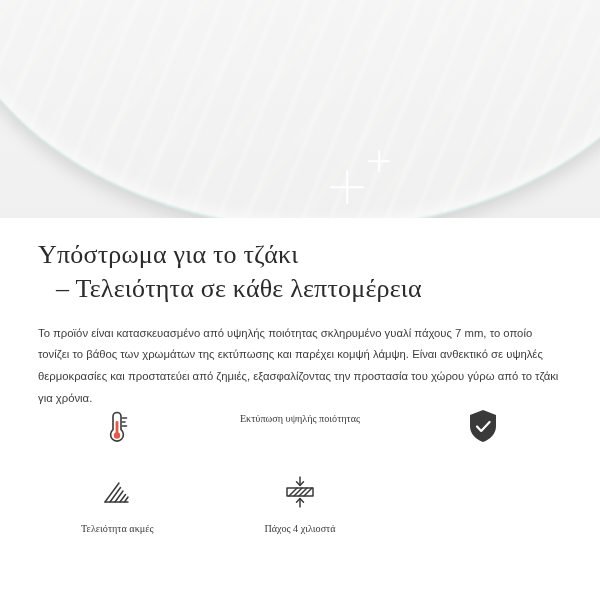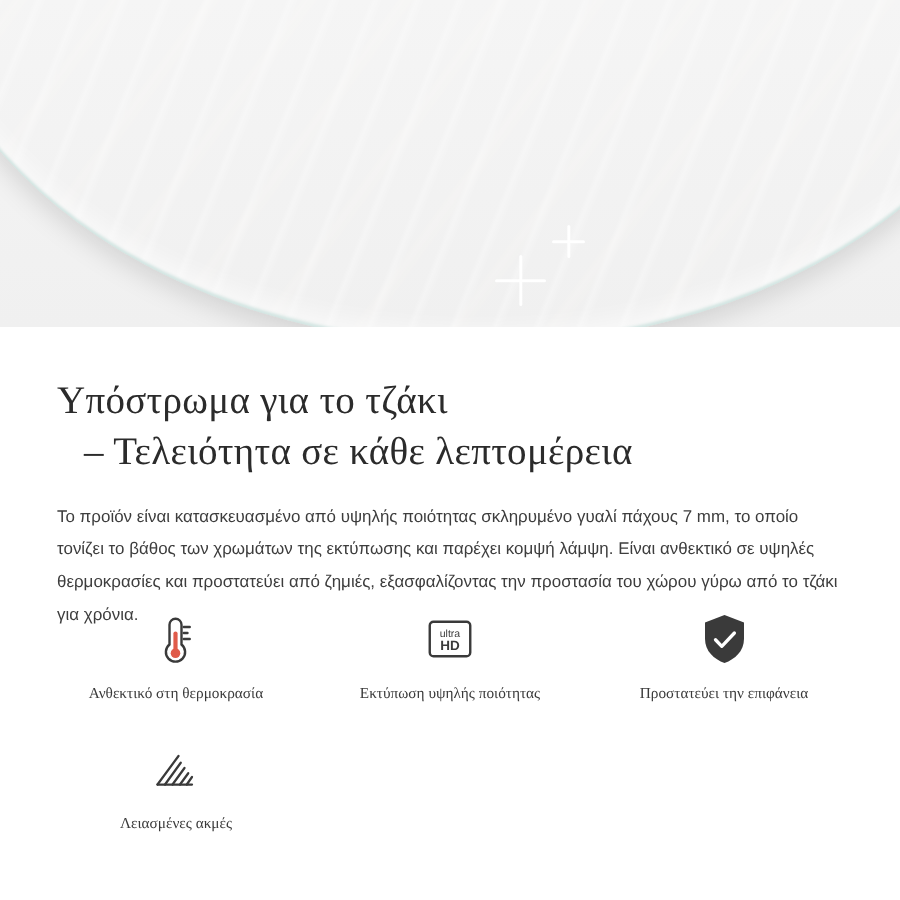--- a/index.html
+++ b/index.html
@@ -111,21 +111,21 @@
   .sparkle::before { width: 34px; height: 1.6px; transform: translate(-50%,-50%); }
   .sparkle::after  { width: 1.6px; height: 34px; transform: translate(-50%,-50%); }
   .sparkle.s1 { left: 330px; top: 170px; }
   .sparkle.s2 { left: 368px; top: 150px; width: 22px; height: 22px; }
   .sparkle.s2::before { width: 22px; }
   .sparkle.s2::after  { height: 22px; }
 
   
   .content {
     position: absolute;
-    top: 230px;
+    top: 218px;
     left: 0;
     width: 600px;
     padding: 0 38px;
     box-sizing: border-box;
   }
   .headline {
     margin: 20px 0 0 0;
     font-family: "Liberation Serif", serif;
     font-size: 26px;
     line-height: 1.32;
@@ -210,56 +210,62 @@
           <g fill="none" stroke="#3a3a3a" stroke-width="1.6" stroke-linecap="round">
             <path d="M17 6.5a4 4 0 0 1 4 4v13.2a6.4 6.4 0 1 1-8 0V10.5a4 4 0 0 1 4-4z"></path>
             <line x1="22.5" y1="12" x2="26.5" y2="12"></line>
             <line x1="22.5" y1="16" x2="25" y2="16"></line>
             <line x1="22.5" y1="20" x2="26.5" y2="20"></line>
           </g>
           <circle cx="17" cy="29.5" r="3.2" fill="#e05b4a"></circle>
           <rect x="15.6" y="15" width="2.8" height="13" rx="1.4" fill="#e05b4a"></rect>
         </svg>
       </div>
-      <div class="feature-label">Ανθεκτικό στη θερμοκρασία</div>
-    </div>
-
-    <div class="feature">
-      <div class="feature-icon">
-        <svg width="40" height="40" viewBox="0 0 40 40">
-          <rect x="6.5" y="8.5" width="27" height="23" rx="2.5" fill="none" stroke="#3a3a3a" stroke-width="1.6"></rect>
-          <text x="20" y="18.6" text-anchor="middle" font-family="Liberation Sans, sans-serif" font-size="7" fill="#3a3a3a">ultra</text>
-          <text x="20" y="27.5" text-anchor="middle" font-family="Liberation Sans, sans-serif" font-size="9" font-weight="bold" fill="#3a3a3a">HD</text>
-        </svg>
-      </div>
+    </div>
+
+    <div class="feature">
       <div class="feature-label">Εκτύπωση υψηλής ποιότητας</div>
     </div>
 
     <div class="feature">
       <div class="feature-icon">
         <svg width="36" height="42" viewBox="0 0 36 42">
           <path d="M18 5 L31 10 V21 c0 8 -6 13.5 -13 16 c-7 -2.5 -13 -8 -13 -16 V10 Z" fill="#3a3a3a"></path>
           <path d="M12 21.5 l4.2 4.4 L24.6 17" fill="none" stroke="#ffffff" stroke-width="2.2" stroke-linecap="round" stroke-linejoin="round"></path>
         </svg>
       </div>
-      <div class="feature-label">Προστατεύει την επιφάνεια</div>
     </div>
 
 
     <div class="feature">
       <div class="feature-icon">
         <svg width="40" height="38" viewBox="0 0 40 38">
           <g stroke="#3a3a3a" stroke-width="1.5" fill="none" stroke-linecap="round">
             <path d="M8 29 L22 10"></path>
             <path d="M8 29 H31"></path>
             <path d="M13 29 L23.5 14.5"></path>
             <path d="M18 29 L26 18"></path>
             <path d="M23 29 L28.5 21.5"></path>
             <path d="M27.5 29 L31 24"></path>
           </g>
         </svg>
       </div>
-      <div class="feature-label">Λειασμένες ακμές</div>
-    </div>
-
+      <div class="feature-label">Τελειότητα ακμές</div>
+    </div>
+
+    <div class="feature">
+      <div class="feature-icon">
+        <svg width="42" height="40" viewBox="0 0 42 40">
+          <g stroke="#3a3a3a" stroke-width="1.5" fill="none" stroke-linecap="round" stroke-linejoin="round">
+            <line x1="21" y1="5" x2="21" y2="13"></line>
+            <path d="M17.5 9.8 L21 13.4 L24.5 9.8"></path>
+            <line x1="21" y1="35" x2="21" y2="27"></line>
+            <path d="M17.5 30.2 L21 26.6 L24.5 30.2"></path>
+            <rect x="8" y="16" width="26" height="8"></rect>
+            <path d="M10 24 L18 16 M15 24 L23 16 M20 24 L28 16 M25 24 L33 16"></path>
+          </g>
+        </svg>
+      </div>
+      <div class="feature-label">Πάχος 4 χιλιοστά</div>
+    </div>
 
   </div>
 </div>
 
 </body></html>

